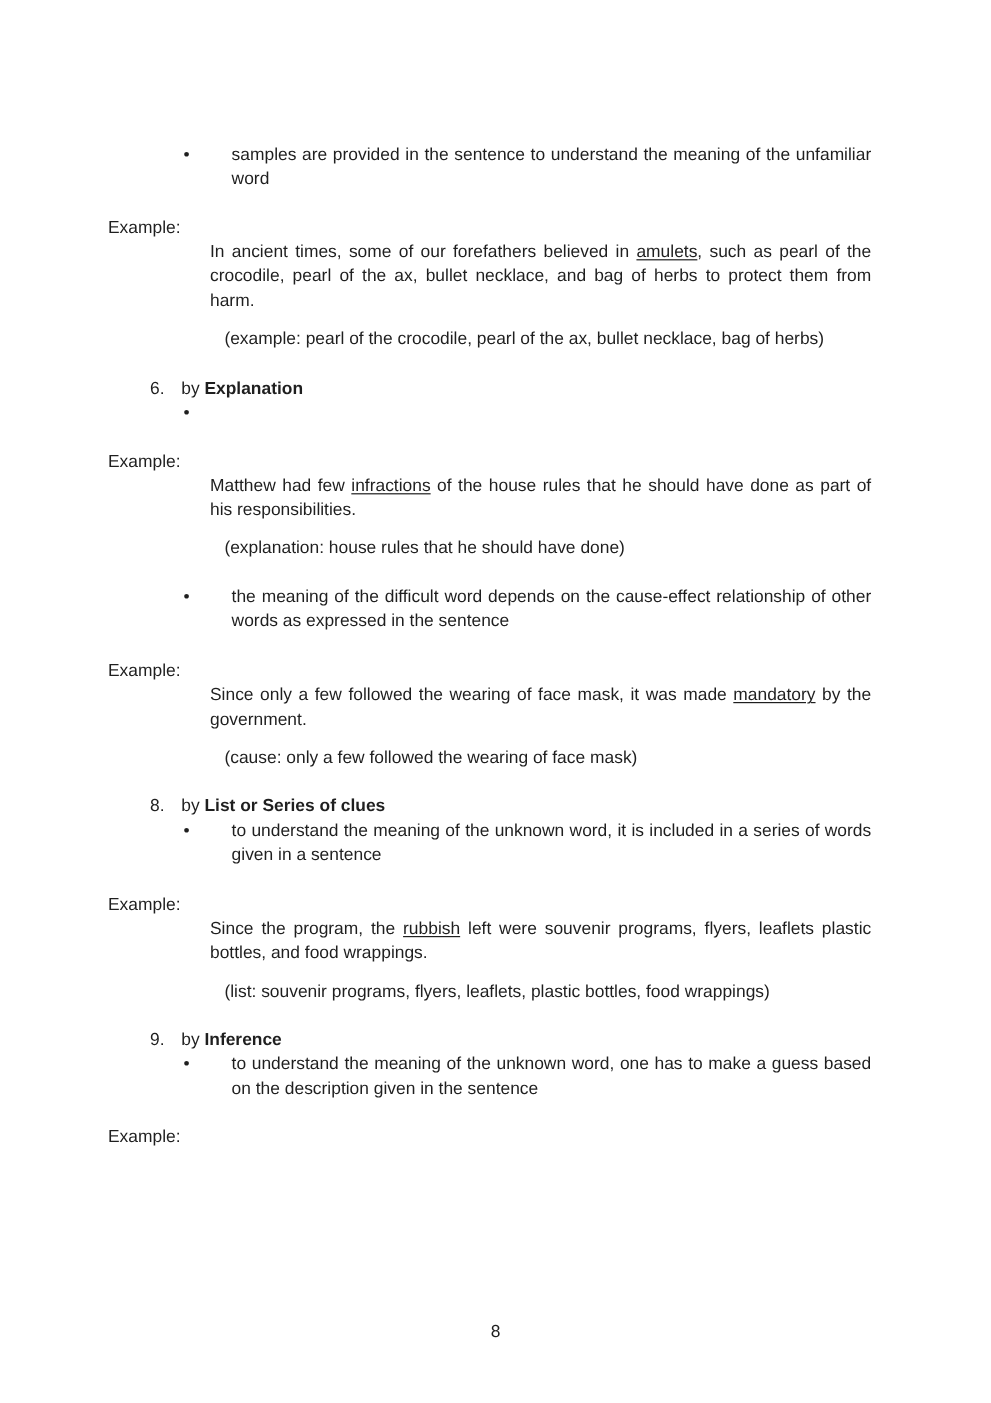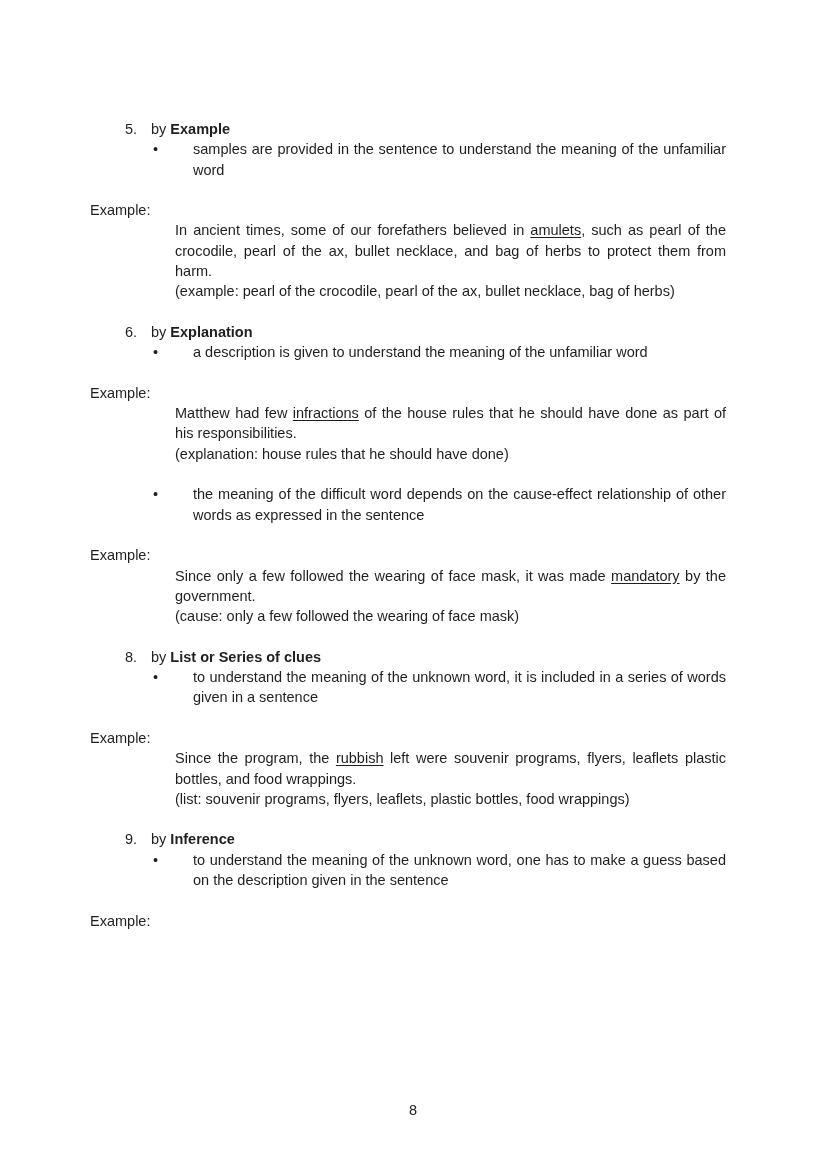--- a/index.html
+++ b/index.html
@@ -24,53 +24,51 @@
   .sec + .sec { margin-top: 20.3px; }
   .heading { padding-left: 35px; }
   .num { display: inline-block; width: 26px; }
   .method { font-weight: 700; }
   .bullet-row { display: flex; padding-left: 63px; }
   .glyph { flex: 0 0 22px; }
   .btext { flex: 1 1 auto; text-align: justify; margin-left: 18px; }
   .exlabel { margin-top: 20.3px; }
   .exbody { margin-left: 85px; }
   p.sentence { margin: 0; text-align: justify; }
-  p.note { margin: 0; text-align: left; }
+  p.note { margin: 12px; text-align: left; }
   .u { text-decoration: underline; text-underline-offset: 2px; }
   .page-number {
     position: absolute;
     top: 1100px;
     left: 0;
     width: 826px;
     text-align: center;
   }
 </style>
 </head>
 <body>
 
 <div class="content">
 
   <section class="sec">
-    <div class="heading"><span class="num">5.</span><span>by</span> <span class="method">Example</span></div>
     <div class="bullet-row">
       <span class="glyph">•</span>
       <span class="btext">samples are provided in the sentence to understand the meaning of the unfamiliar word</span>
     </div>
     <div class="exlabel">Example:</div>
     <div class="exbody">
       <p class="sentence"><span>In ancient times, some of our forefathers believed in </span><span class="u">amulets</span><span>, such as pearl of the crocodile, pearl of the ax, bullet necklace, and bag of herbs to protect them from harm.</span></p>
       <p class="note">(example: pearl of the crocodile, pearl of the ax, bullet necklace, bag of herbs)</p>
     </div>
   </section>
 
   <section class="sec">
     <div class="heading"><span class="num">6.</span><span>by</span> <span class="method">Explanation</span></div>
     <div class="bullet-row">
       <span class="glyph">•</span>
-      <span class="btext">a description is given to understand the meaning of the unfamiliar word</span>
     </div>
     <div class="exlabel">Example:</div>
     <div class="exbody">
       <p class="sentence"><span>Matthew had few </span><span class="u">infractions</span><span> of the house rules that he should have done as part of his responsibilities.</span></p>
       <p class="note">(explanation: house rules that he should have done)</p>
     </div>
   </section>
 
   <section class="sec">
     <div class="bullet-row">

